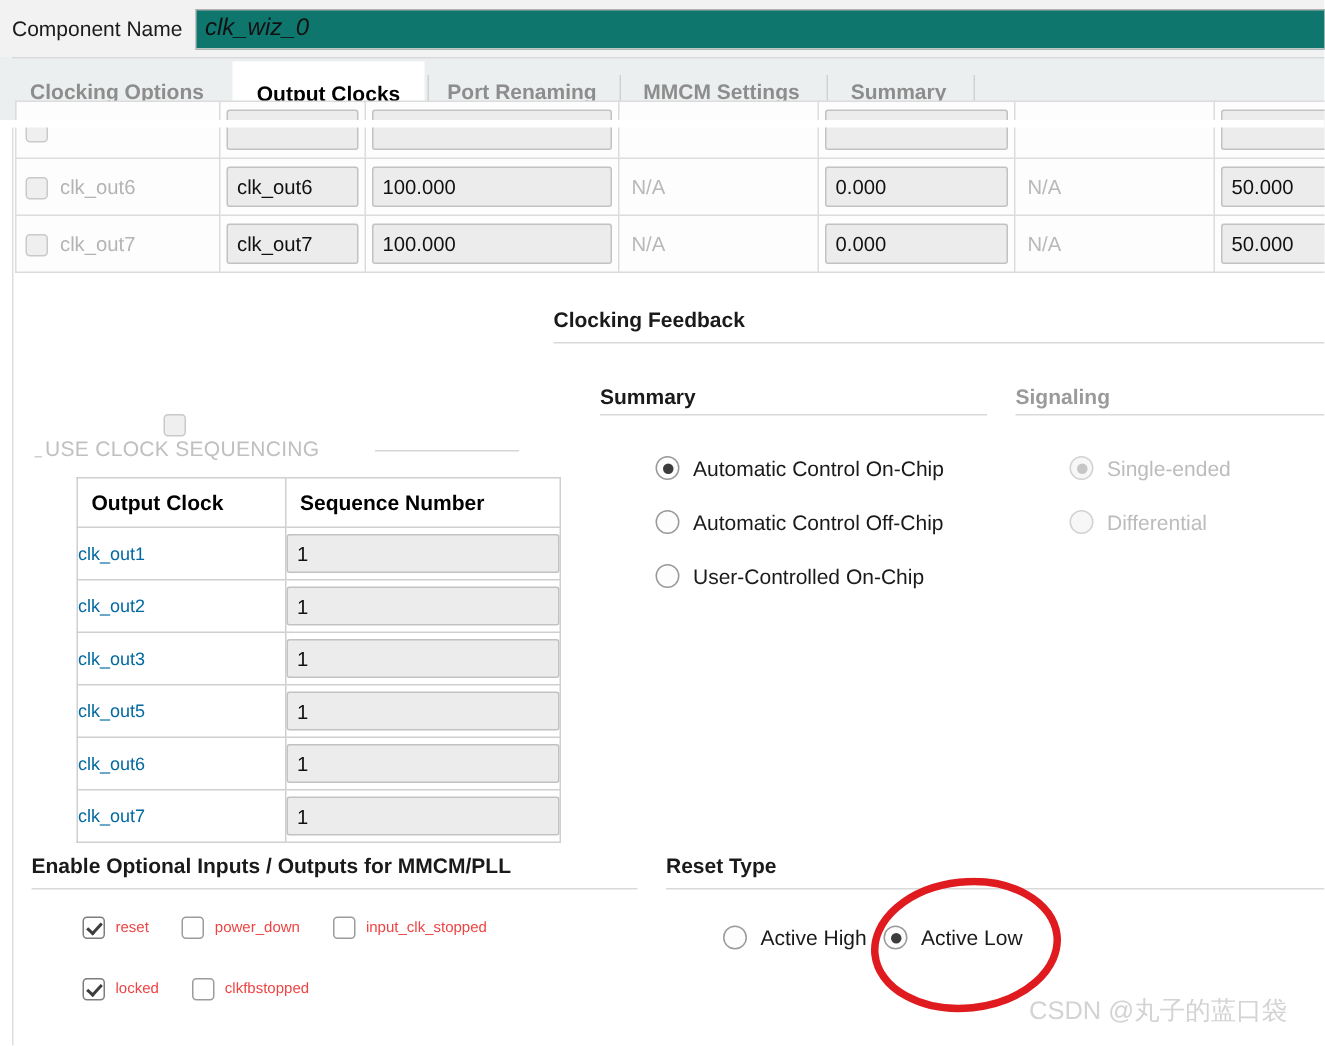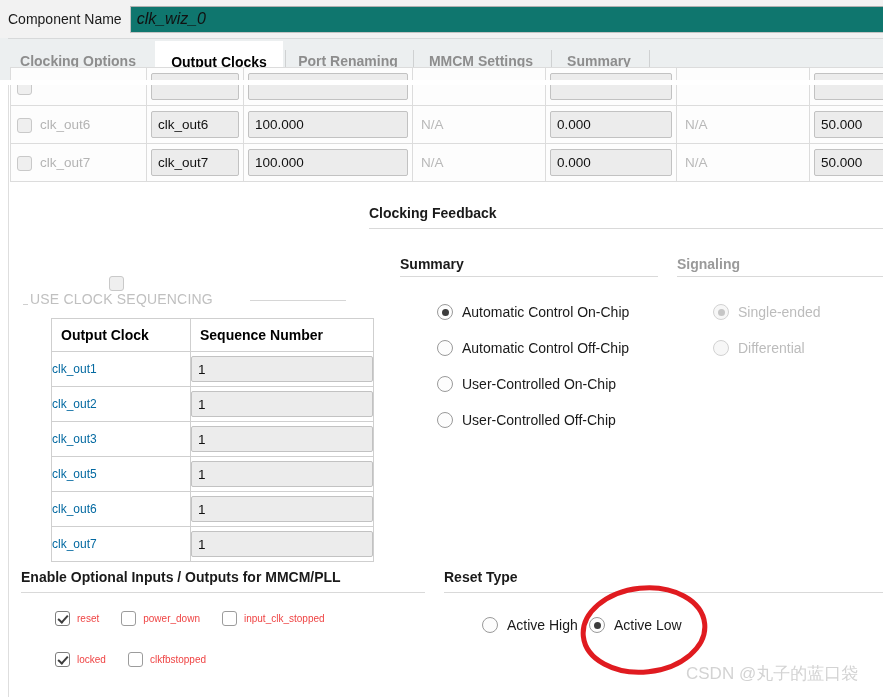--- a/index.html
+++ b/index.html
@@ -483,24 +483,20 @@
     <span class="radio-label">Automatic Control On-Chip</span>
   </div>
   <div class="radio-row" style="left:437px;top:260px;">
     <span class="rd"></span>
     <span class="radio-label">Automatic Control Off-Chip</span>
   </div>
   <div class="radio-row" style="left:437px;top:296px;">
     <span class="rd"></span>
     <span class="radio-label">User-Controlled On-Chip</span>
   </div>
-  <div class="radio-row" style="left:437px;top:332px;">
-    <span class="rd"></span>
-    <span class="radio-label">User-Controlled Off-Chip</span>
-  </div>
 
   <div class="radio-row" style="left:713px;top:224px;">
     <span class="rd dis sel"></span>
     <span class="radio-label dis">Single-ended</span>
   </div>
   <div class="radio-row" style="left:713px;top:260px;">
     <span class="rd dis"></span>
     <span class="radio-label dis">Differential</span>
   </div>
 

